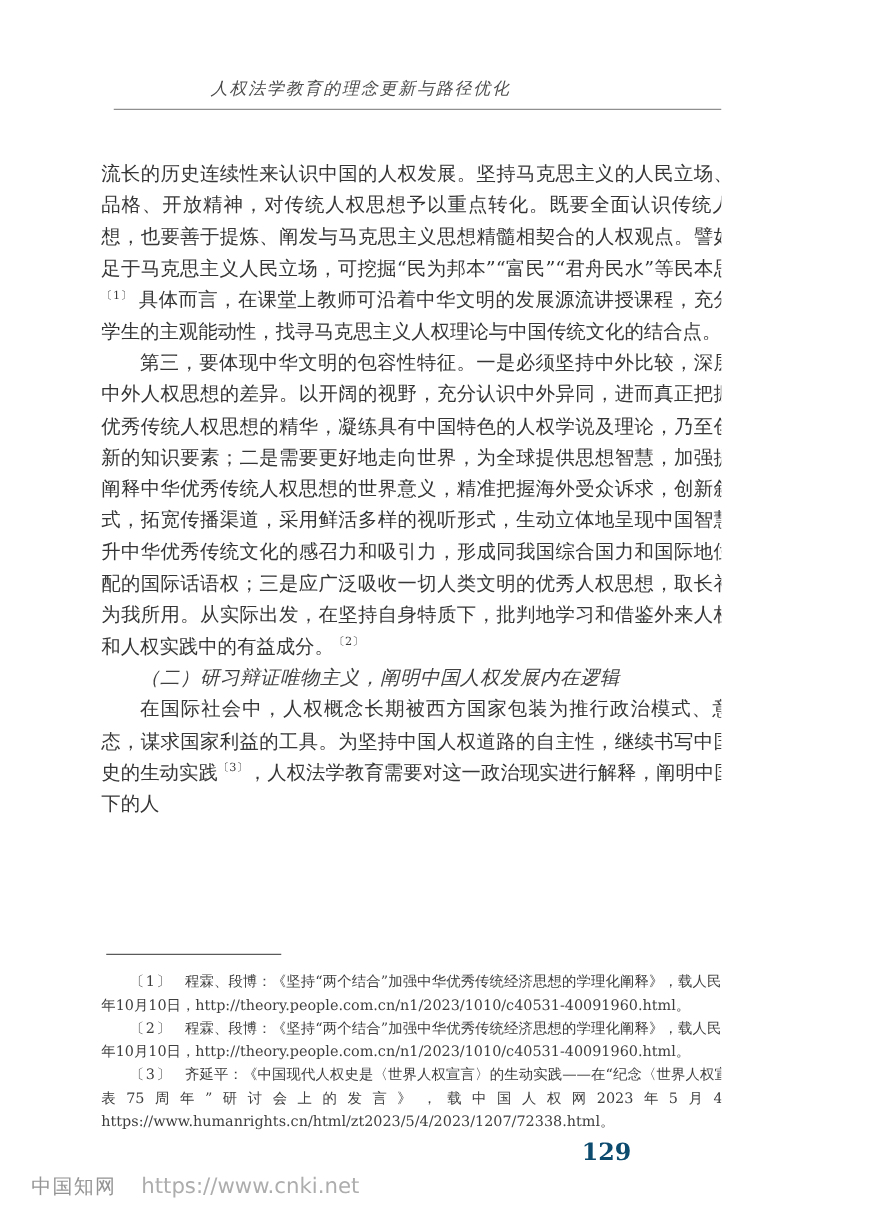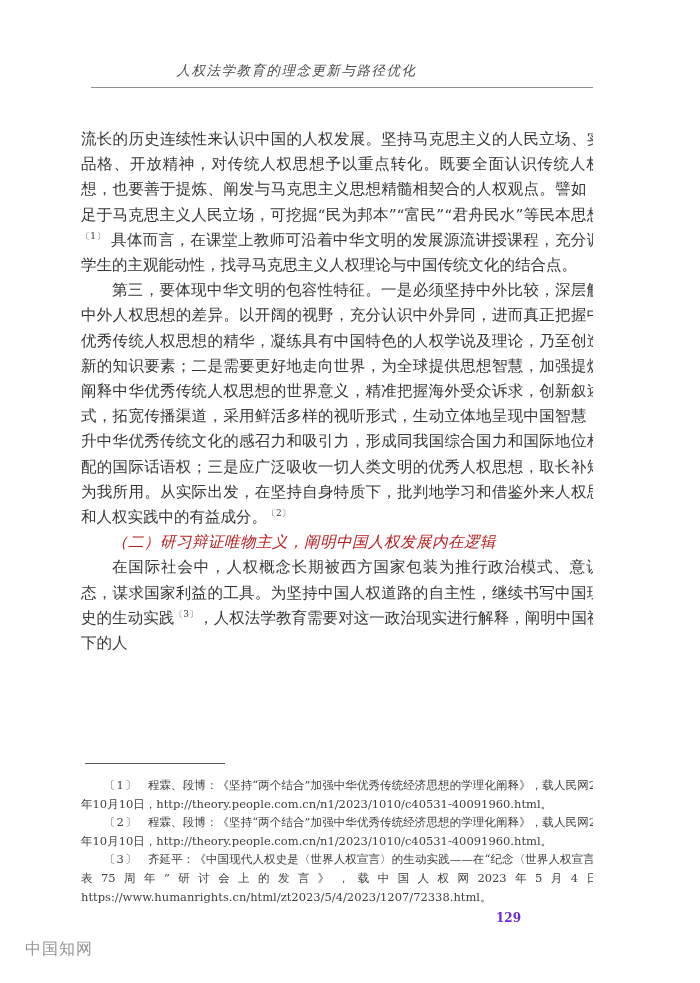--- a/index.html
+++ b/index.html
@@ -8,21 +8,20 @@
     background: #ffffff;
   }
   .page {
     position: relative;
     width: 577px;
     height: 983px;
     background: #ffffff;
     overflow: hidden;
     font-family: "DejaVu Serif", "Liberation Serif", serif;
     color: #333333;
-    padding-left: 16px;
   }
   
   .header-title {
     position: absolute;
     top: 62px;
     left: 0;
     width: 100%;
     text-align: center;
     font-size: 13.5px;
     font-style: italic;
@@ -51,21 +50,21 @@
   }
   .content p.para {
     margin: 0;
     padding: 0;
   }
   .content p.indent {
     text-indent: 2em;
   }
   .content p.kai {
     font-style: italic;
-    color: #b91c1c;
+    color: #404040;
     letter-spacing: 0.5px;
   }
   sup.fnref {
     font-size: 9px;
     line-height: 0;
     vertical-align: super;
     letter-spacing: 0;
   }
   
   .footnotes {
@@ -91,23 +90,23 @@
   }
   .fn-marker {
     margin-right: 0.9em;
     letter-spacing: 1px;
   }
   
   .page-number {
     position: absolute;
     top: 911px;
     right: 72px;
-    font-size: 12px;
+    font-size: 19px;
     font-weight: bold;
-    color: #6d28d9;
+    color: #0c4a6e;
     font-family: "DejaVu Serif", "Liberation Serif", serif;
   }
   
   .watermark {
     position: absolute;
     top: 939px;
     left: 25px;
     display: flex;
     align-items: baseline;
     gap: 20px;
@@ -143,15 +142,16 @@
     <div class="fn-divider"></div>
   <p class="footnote"><span class="fn-marker">〔1〕</span>程霖、段博：《坚持“两个结合”加强中华优秀传统经济思想的学理化阐释》，载人民网2023年10月10日，http://theory.people.com.cn/n1/2023/1010/c40531-40091960.html。</p>
       <p class="footnote"><span class="fn-marker">〔2〕</span>程霖、段博：《坚持“两个结合”加强中华优秀传统经济思想的学理化阐释》，载人民网2023年10月10日，http://theory.people.com.cn/n1/2023/1010/c40531-40091960.html。</p>
       <p class="footnote"><span class="fn-marker">〔3〕</span>齐延平：《中国现代人权史是〈世界人权宣言〉的生动实践——在“纪念〈世界人权宣言〉发表75周年”研讨会上的发言》，载中国人权网2023年5月4日，https://www.humanrights.cn/html/zt2023/5/4/2023/1207/72338.html。</p>
     </div>
 
   <div class="page-number">129</div>
 
   <div class="watermark">
     <span class="wm-name">中国知网</span>
+    <span class="wm-url">https://www.cnki.net</span>
   </div>
 
 </div>
 
 </body></html>

